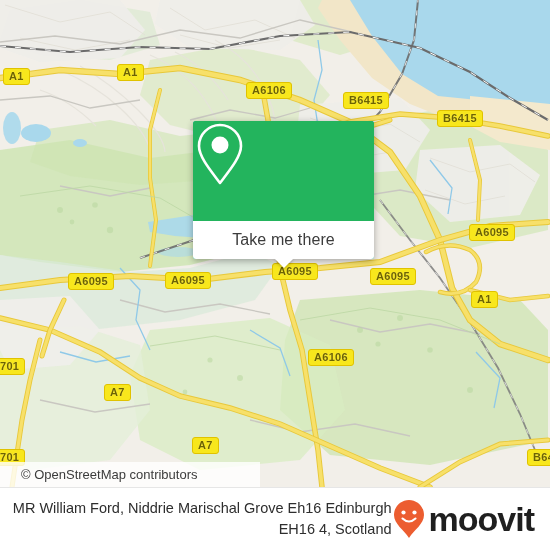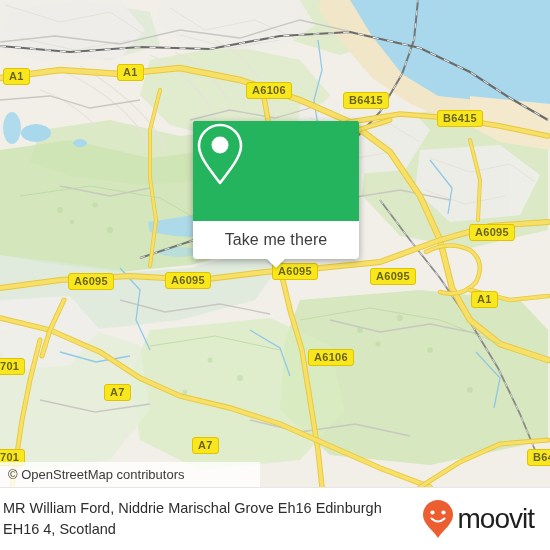--- a/index.html
+++ b/index.html
@@ -2,21 +2,21 @@
 <html><head>
 <meta charset="utf-8">
 <style>
   html,body{margin:0;padding:0;}
   body{
     width:550px;height:550px;
     font-family:"Liberation Sans", sans-serif;
     background:#ffffff;
     overflow:hidden;
   }
-  #app{position:relative;width:550px;height:550px;overflow:hidden;}
+  #app{position:relative;width:550px;height:550px;overflow:hidden;text-align:right;}
 
   
   .map{
     position:absolute;left:0;top:0;width:550px;height:487px;
     background:#f2efe9;
     overflow:hidden;
   }
   .map svg{position:absolute;left:0;top:0;}
 
   
@@ -36,31 +36,31 @@
     text-shadow:0 0 1px rgba(255,255,255,.4);
   }
 
   
   .osm-credit{
     position:absolute;
     left:0;top:462px;
     width:260px;height:25px;
     background:rgba(255,255,255,0.80);
     display:flex;align-items:center;
-    padding-left:8px;
+    padding-left:21px;
     box-sizing:border-box;
     font-size:13px;
     color:#3b3b3b;
   }
 
   
   .callout{
     position:absolute;
     left:193px;top:121px;
-    width:166px;
+    width:181px;
     border-radius:3px;
     box-shadow:0 2px 7px rgba(0,0,0,.32);
     overflow:visible;
     background:#14b8a6;
   }
   .callout-top{
     background:#23b45d;
     height:100px;
     border-radius:3px 3px 0 0;
     display:flex;align-items:center;justify-content:center;
@@ -103,22 +103,22 @@
     font-size:14.5px;
     line-height:21px;
     color:#2e2e2e;
     letter-spacing:0;
   }
   .brand{
     display:flex;align-items:center;gap:3px;
     margin-right:2px;
   }
   .brand-word{
-    font-size:28px;
-    font-weight:normal;
+    font-size:34px;
+    font-weight:bold;
     color:#1f1f1f;
     letter-spacing:-1px;
     line-height:30px;
   }
 </style>
 </head>
 <body>
 
 <div id="app">
 

